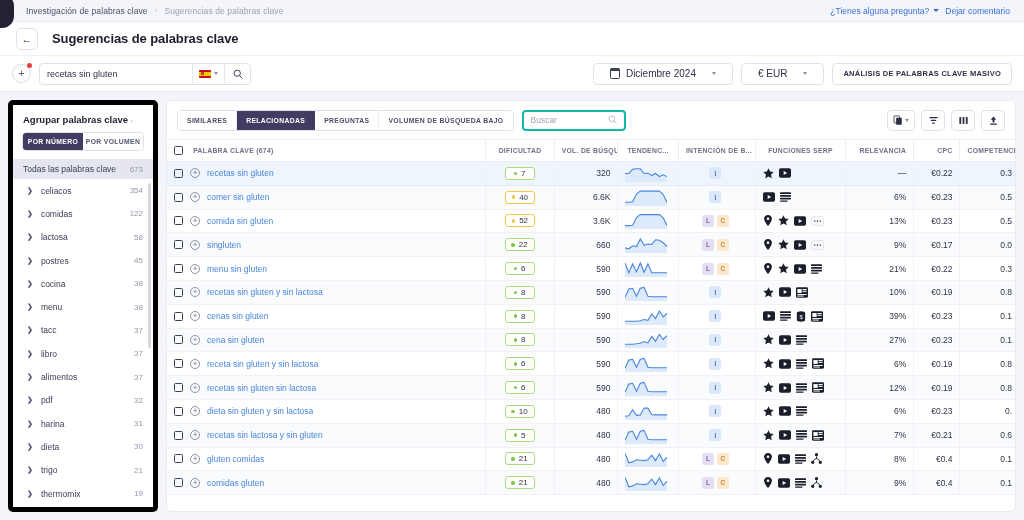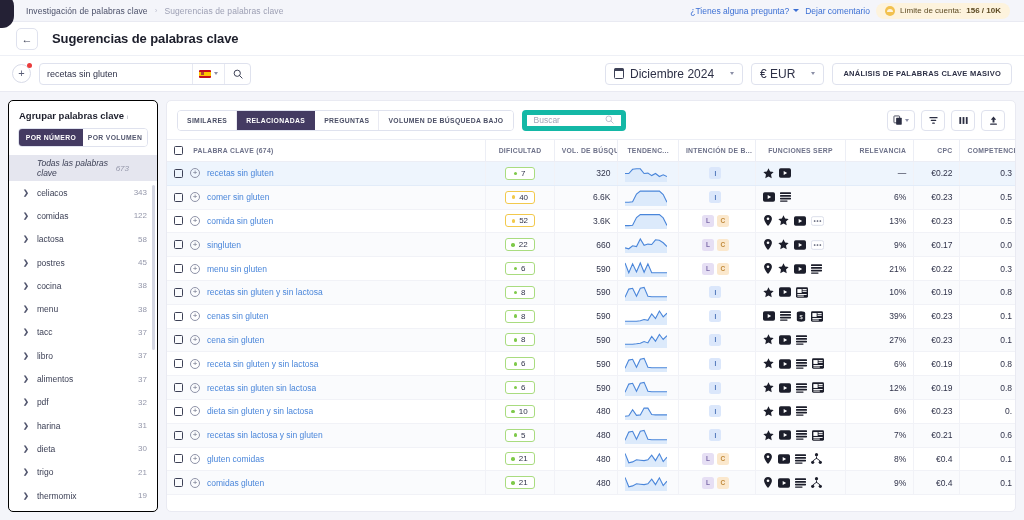--- a/index.html
+++ b/index.html
@@ -172,22 +172,22 @@
   }
   .searchbar-right {
     margin-left: auto;
     display: flex; align-items: center; gap: 8px;
   }
   .pill {
     height: 22px;
     border: 1px solid #dfe2ee;
     border-radius: 4px;
     display: flex; align-items: center; gap: 6px;
-    padding: 0 8px;
-    font-size: 12px;
+    padding: 0 16px;
+    font-size: 10px;
     color: #2d3046;
     background: #fff;
     white-space: nowrap;
   }
   .pill .mini-caret { margin-left: 10px; }
   .cal-ico {
     width: 10px; height: 10px;
     border: 1.2px solid #3d4156;
     border-radius: 1.5px;
     position: relative;
@@ -216,21 +216,21 @@
     height: calc(520px - 22px - 34px - 36px);
     background: #f4f5fa;
     padding: 8px;
     gap: 8px;
   }
 
   
   .sidebar {
     width: 150px;
     background: #fff;
-    border: 1px solid #000000;
+    border: 5px solid #000000;
     border-radius: 5px;
     display: flex; flex-direction: column;
     overflow: hidden;
     flex: none;
   }
   .sb-head {
     padding: 9px 10px 7px;
     font-size: 9.5px;
     font-weight: 700;
     color: #1c1e2b;
@@ -250,26 +250,25 @@
     font-size: 6.8px;
     font-weight: 700;
     letter-spacing: .35px;
     display: flex; align-items: center; justify-content: center;
     color: #53576f;
     background: #fff;
   }
   .seg div.active { background: #443b62; color: #fff; }
   .sb-all {
     display: flex; align-items: center;
-    padding: 0 28px;
-    height: 26px;
+    padding: 0 10px;
+    height: 20px;
     background: #e5e6ef;
     font-size: 8.5px;
     color: #3d4156;
-    font-style: italic;
   }
   .sb-all .cnt { margin-left: auto; color: #9497aa; font-size: 8px; }
   .sb-list {
     flex: 1;
     overflow: hidden;
     position: relative;
   }
   .sb-item {
     display: flex; align-items: center;
     padding: 0 10px 0 14px;
@@ -323,21 +322,21 @@
     letter-spacing: .35px;
     color: #4b4f66;
     border-right: 1px solid #e9eaf2;
     background: #fff;
     white-space: nowrap;
   }
   .tab:last-child { border-right: none; }
   .tab.active { background: #443b62; color: #fff; border-right-color: #443b62; }
   .tb-search {
     width: 104px; height: 21px;
-    border: 5px solid #14b8a6;
+    border: 2px solid #14b8a6;
     border-radius: 4px;
     display: flex; align-items: center;
     padding: 0 7px;
     font-size: 8.5px;
     color: #a3a6b8;
   }
   .tb-search .mag { margin-left: auto; color: #b6b9c9; font-size: 8px; }
   .tools {
     margin-left: auto;
     display: flex; align-items: center; gap: 6px;
@@ -452,25 +451,20 @@
   <span class="crumb">Investigación de palabras clave</span>
   <span class="crumb-sep">›</span>
   <span class="crumb muted">Sugerencias de palabras clave</span>
 
   <div class="topbar-right">
     <span class="tb-link">
       <span>¿Tienes alguna pregunta?</span>
       <i class="caret"></i>
     </span>
     <span class="tb-link">Dejar comentario</span>
-    <span class="quota">
-      <i class="quota-ico"></i>
-      <span>Límite de cuenta:</span>
-      <b>156 / 10K</b>
-    </span>
   </div>
 </div>
 
 <div class="titlebar">
   <div class="back-btn">
     <span>←</span>
   </div>
   <div class="page-title">Sugerencias de palabras clave</div>
 </div>
 
@@ -521,21 +515,21 @@
     </div>
     <div class="sb-all">
       <span>Todas las palabras clave</span>
       <span class="cnt">673</span>
     </div>
     <div class="sb-list" id="sb-list">
       <div class="sb-scroll"></div>
     <div class="sb-item">
           <span class="chev">❯</span>
           <span>celiacos</span>
-          <span class="cnt">343</span>
+          <span class="cnt">354</span>
         </div>
         <div class="sb-item">
           <span class="chev">❯</span>
           <span>comidas</span>
           <span class="cnt">122</span>
         </div>
         <div class="sb-item">
           <span class="chev">❯</span>
           <span>lactosa</span>
           <span class="cnt">58</span>

